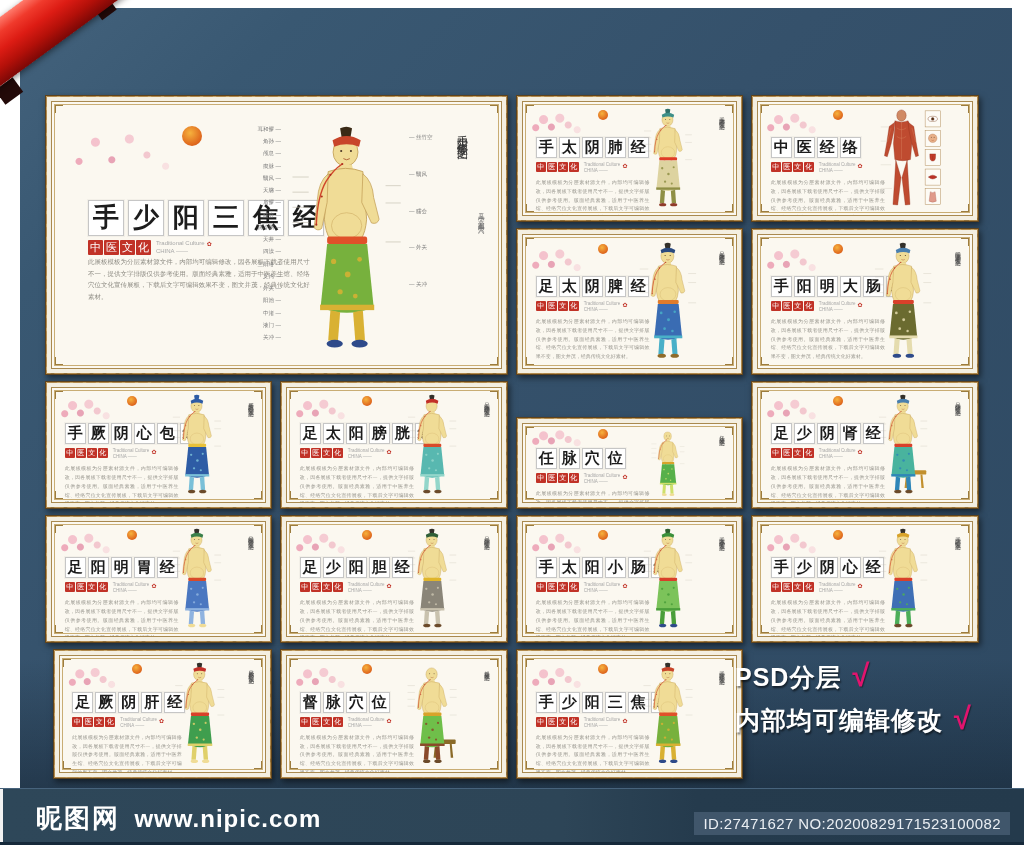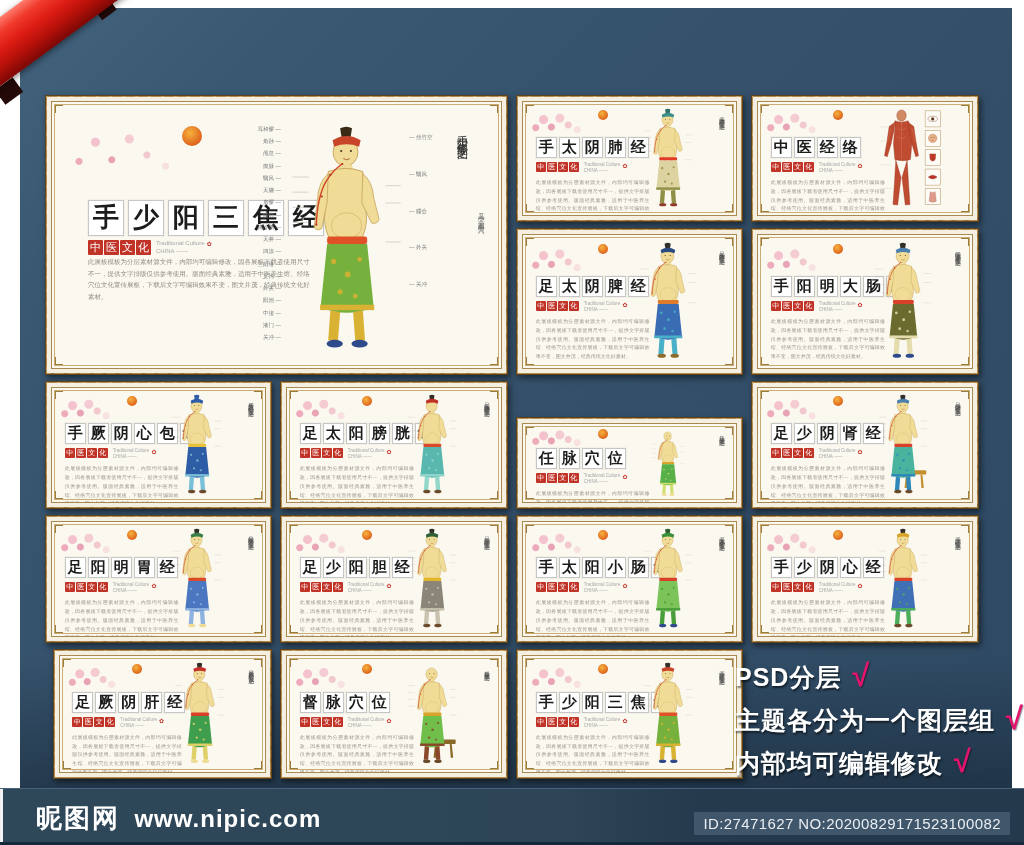--- a/index.html
+++ b/index.html
@@ -1185,21 +1185,20 @@
             </svg></div>
 
         <div class="vcaption">手少阳三焦经穴位之图</div>
       </div>
     </div>
   </div>
   </div>
 
 <div class="notes" id="notes">
     <div class="note-line"><span>PSD分层</span><span class="check">√</span></div>
-    <div class="note-line"><span>主题各分为一个图层组</span><span class="check">√</span></div>
     <div class="note-line"><span>内部均可编辑修改</span><span class="check">√</span></div>
   </div>
 
 <div class="ribbon-wrap">
   <div class="fold f1"></div>
   <div class="fold f2"></div>
   <div class="ribbon"></div>
 </div>
 
 <div class="footer">

